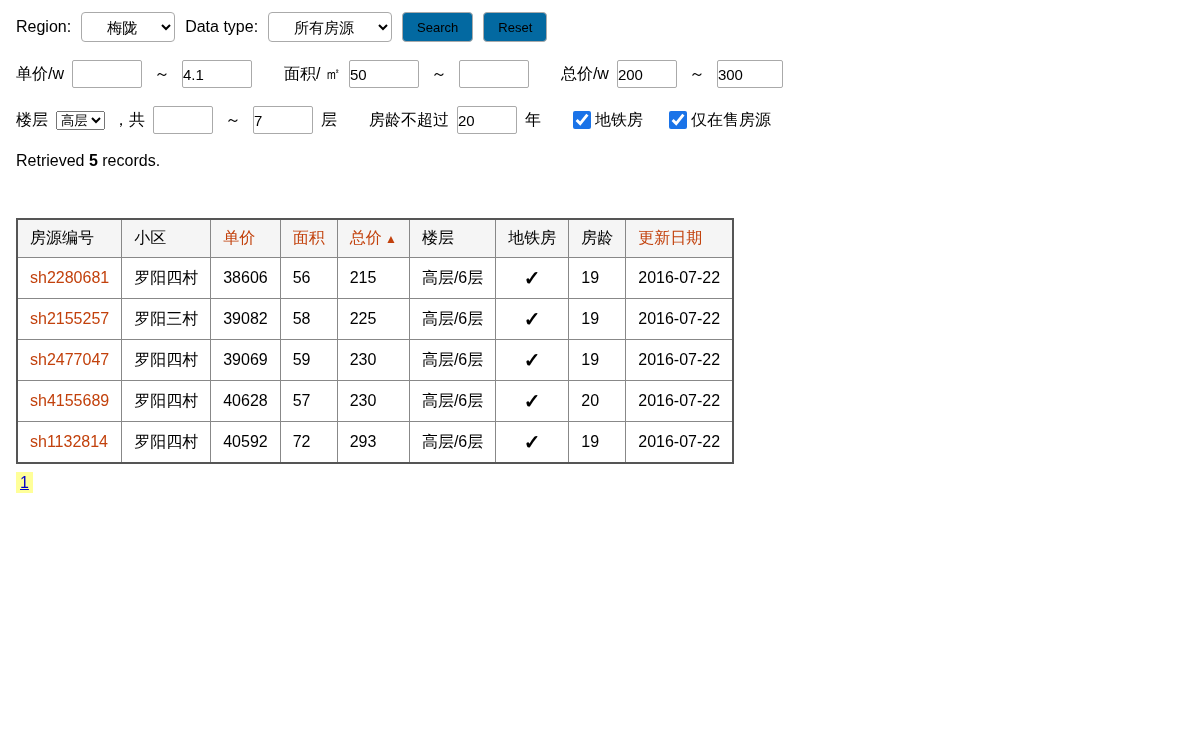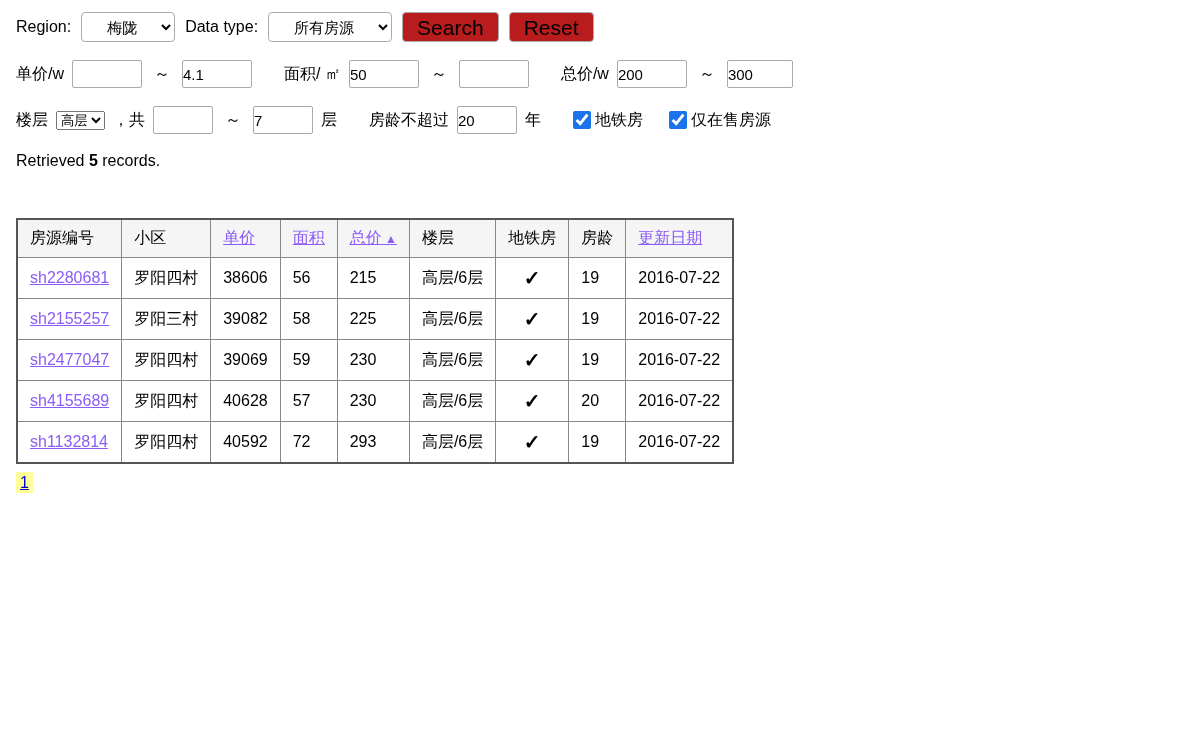--- a/index.html
+++ b/index.html
@@ -24,25 +24,25 @@
     .filter-row select {
       font-size: 15px;
       padding: 2px 21px;
       border: 1px solid #aaa;
       border-radius: 4px;
       background: #fff;
       cursor: pointer;
       height: 30px;
     }
     .filter-row button {
-      font-size: 21px;
+      font-size: 13px;
       padding: 3px 14px;
       border: 1px solid #aaa;
       border-radius: 4px;
-      background: #b91c1c;
+      background: #0369a1;
       cursor: pointer;
       height: 30px;
     }
     input[type="text"], input[type="number"] {
       font-size: 15px;
       border: 1px solid #aaa;
       border-radius: 2px;
       padding: 2px 0;
       height: 28px;
       width: 70px;
@@ -85,22 +85,21 @@
       padding: 8px 12px;
       text-align: left;
       font-size: 16px;
       white-space: nowrap;
     }
     th {
       background: #f5f5f5;
       font-weight: normal;
     }
     th a, td a {
-      color: #8b5cf6;
-      text-decoration: underline;
+      color: #c2410c;
       cursor: pointer;
     }
     td.checkmark {
       text-align: center;
       font-size: 20px;
       font-weight: bold;
     }
     .sort-up::after {
       content: ' ▲';
       font-size: 12px;
@@ -148,21 +147,21 @@
   <input type="text" style="width: 70px;" value="4.1">
 
   <span style="margin-left:16px;"></span>
   <label>面积/ ㎡</label>
   <input type="text" style="width: 70px;" value="50">
   <span class="tilde">～</span>
   <input type="text" style="width: 70px;" value="">
 
   <span style="margin-left:16px;"></span>
   <label>总价/w</label>
-  <input type="text" style="width: 70px;" value="200">
+  <input type="text" style="width: 60px;" value="200">
   <span class="tilde">～</span>
   <input type="text" style="width: 66px;" value="300">
 </div>
 
 <div class="row3">
   <label>楼层</label>
   <select>
     <option>高层</option>
     <option>中层</option>
     <option>低层</option>

